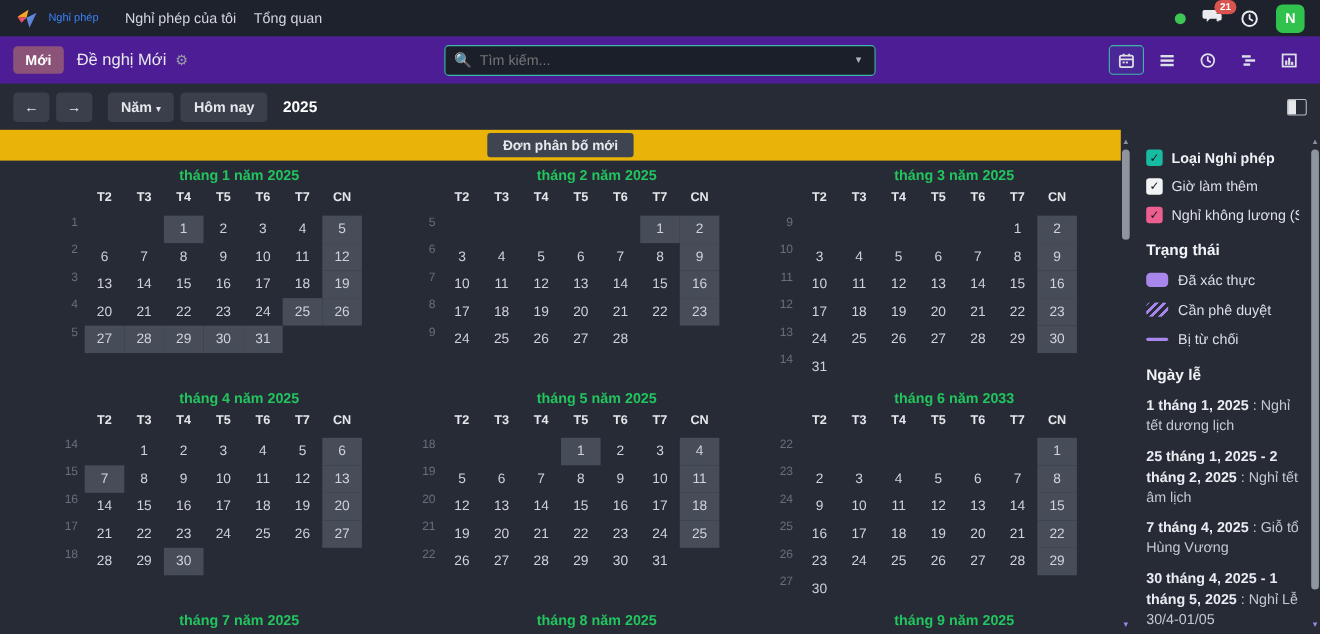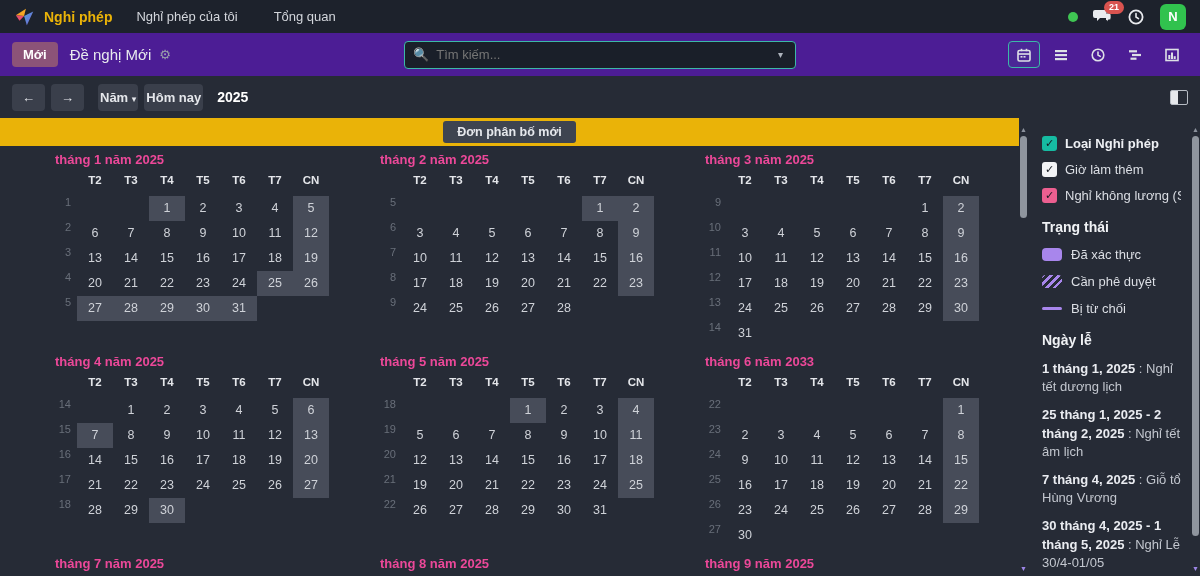--- a/index.html
+++ b/index.html
@@ -2,22 +2,22 @@
 <html><head>
 <meta charset="utf-8">
 <style>
   * { margin:0; padding:0; box-sizing:border-box; }
   html,body { width:1200px; height:576px; overflow:hidden; background:#262b36;
     font-family:"Liberation Sans","DejaVu Sans",sans-serif; color:#d4d7dd; }
 
   
   .navbar { height:33px; background:#1d222c; display:flex; align-items:center; padding:0 14px; }
   .logo { width:22px; height:22px; margin-right:8px; }
-  .app-title { font-size:14px; font-weight:700; color:#eab308; cursor:pointer; }
-  .nav-menu { display:flex; gap:36px; margin-left:24px; }
+  .app-title { font-size:10px; font-weight:400; color:#3b82f6; cursor:pointer; }
+  .nav-menu { display:flex; gap:16px; margin-left:24px; }
   .nav-item { font-size:13px; color:#d3d6dc; cursor:pointer; }
   .nav-right { margin-left:auto; display:flex; align-items:center; gap:15px; }
   .presence-dot { width:10px; height:10px; border-radius:50%; background:#3fc553; }
   .msg-wrap { position:relative; cursor:pointer; }
   .badge { position:absolute; top:-6px; right:-12px; background:#d9534f; color:#fff;
     font-size:9px; font-weight:700; padding:1px 5px; border-radius:8px; line-height:11px; }
   .avatar { width:26px; height:26px; background:#31c24e; border-radius:6px; color:#fff;
     font-weight:700; font-size:13px; display:flex; align-items:center; justify-content:center; cursor:pointer; }
 
   
@@ -35,36 +35,36 @@
   .views { margin-left:auto; display:flex; gap:5px; }
   .view-btn { width:32px; height:27px; border-radius:4px; background:transparent; border:1px solid transparent;
     display:flex; align-items:center; justify-content:center; cursor:pointer; }
   .view-btn.active { border-color:#3cb8a8; background:rgba(60,184,168,.07); }
   .view-btn svg { stroke:#dde0e6; fill:none; stroke-width:1.6; }
   .view-btn svg .f { fill:#dde0e6; stroke:none; }
 
   
   .calnav { height:42px; display:flex; align-items:center; padding:0 12px; gap:6px; background:#262b36; }
   .nav-btn { background:#3a3f4b; border:none; color:#e5e7eb; font-size:13px; font-weight:600;
-    border-radius:4px; padding:6px 2px; cursor:pointer; font-family:inherit; }
+    border-radius:4px; padding:6px 12px; cursor:pointer; font-family:inherit; }
   .nav-btn.sq { padding:6px 10px; }
   .year-label { font-size:14px; font-weight:700; color:#fff; margin-left:8px; }
   .panel-toggle { margin-left:auto; width:18px; height:15px; border:1.5px solid #b7bcc4; border-radius:2px;
     background:linear-gradient(to right,#e6e8ec 0 45%,transparent 45%); cursor:pointer; }
 
   
   .split { display:flex; height:458px; }
   .main { width:1019px; }
   .banner { height:28px; background:#eab308; display:flex; align-items:center; justify-content:center; }
   .banner-pill { background:#3e4450; color:#e6e8ed; font-size:12.5px; font-weight:600;
     padding:4px 14px; border-radius:3px; cursor:pointer; }
 
   .months { display:grid; grid-template-columns:repeat(3,325px); row-gap:8px;
     padding:6px 0 0 55px; height:430px; overflow:hidden; }
-  .month-title { font-size:13px; font-weight:700; color:#ec4899; line-height:16px; margin-bottom:6px; }
+  .month-title { font-size:13px; font-weight:700; color:#22c55e; line-height:16px; margin-bottom:6px;text-align:center; }
   .mrow { display:flex; height:25px; }
   .mrow.head { height:22px; }
   .wnum { width:22px; text-align:right; padding-right:6px; font-size:11px; color:#696f7a; }
   .mhead { width:36px; text-align:center; font-size:11.5px; font-weight:700; color:#e4e6ea; }
   .mday { width:36px; height:25px; line-height:25px; text-align:center; font-size:12.5px; color:#cfd2d8; cursor:pointer; }
   .mday.hl { background:#474c59; }
 
   
   .vscroll { width:9px; position:relative; background:#262b36; }
   .vscroll .arr { position:absolute; left:0; width:9px; text-align:center; font-size:7px; color:#8b919c; }

